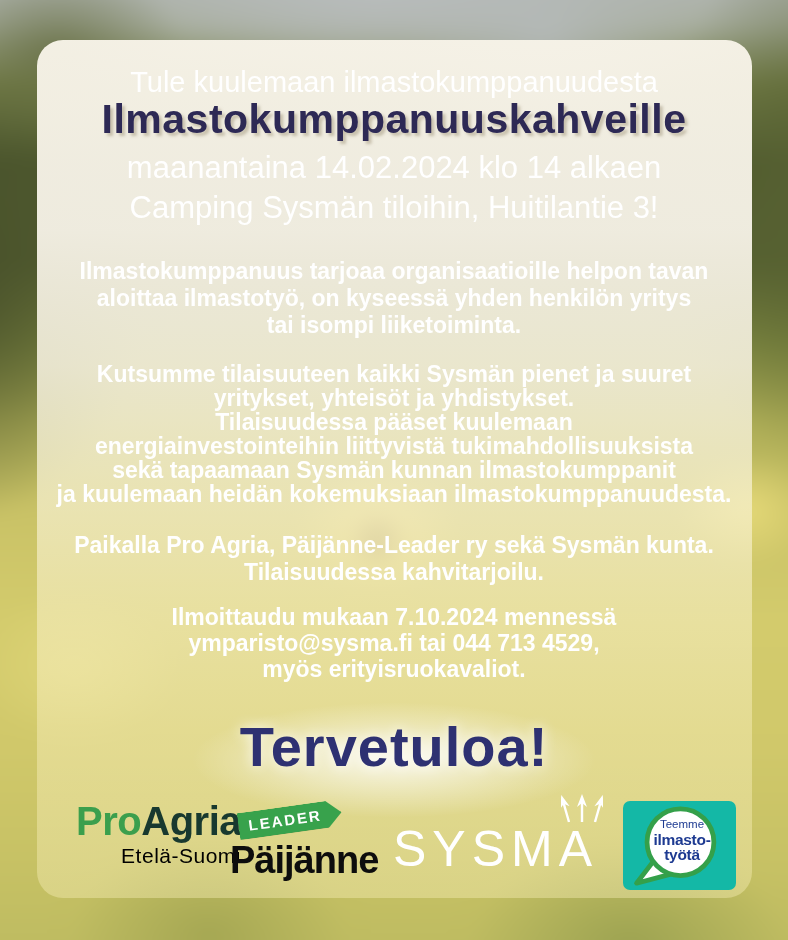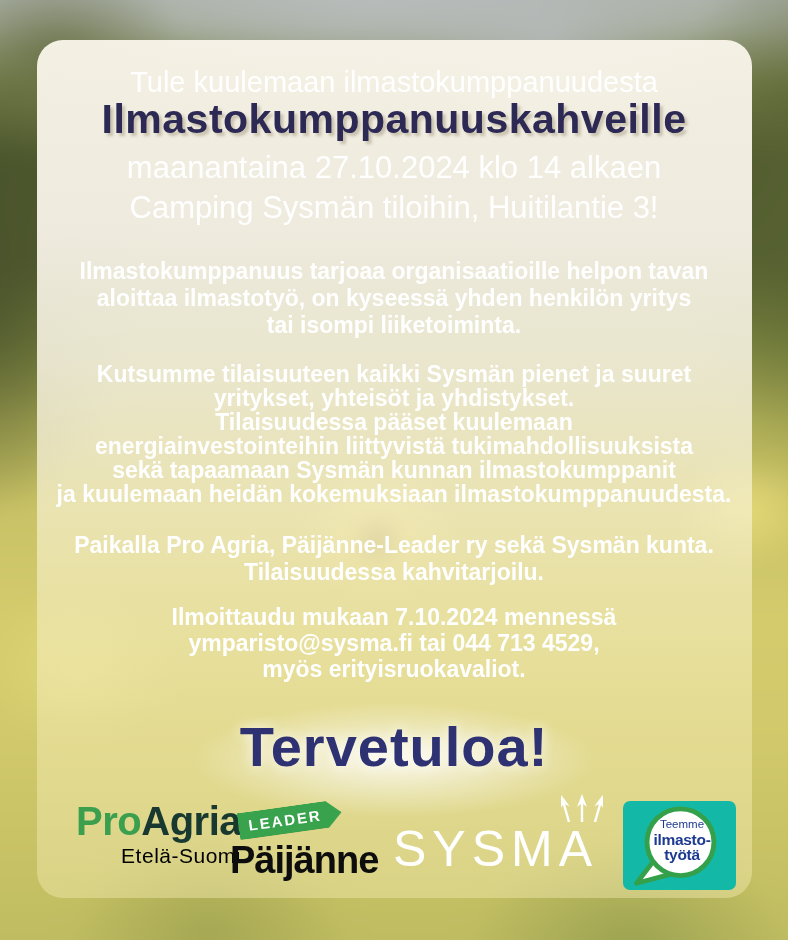--- a/index.html
+++ b/index.html
@@ -96,21 +96,21 @@
 
 <div class="stage">
   <div class="photo-wrap">
     <div class="photo-bg"></div>
   </div>
 
   <div class="card"></div>
 
   <div class="txt intro">Tule kuulemaan ilmastokumppanuudesta</div>
   <div class="txt title">Ilmastokumppanuuskahveille</div>
-  <div class="txt when">maanantaina 27.10.2024 klo 14 alkaen
+  <div class="txt when">maanantaina 14.02.2024 klo 14 alkaen
 Camping Sysmän tiloihin, Huitilantie 3!</div>
 
   <div class="txt para p1">Ilmastokumppanuus tarjoaa organisaatioille helpon tavan
 aloittaa ilmastotyö, on kyseessä yhden henkilön yritys
 tai isompi liiketoiminta.</div>
   <div class="txt para p2">Kutsumme tilaisuuteen kaikki Sysmän pienet ja suuret
 yritykset, yhteisöt ja yhdistykset.
 Tilaisuudessa pääset kuulemaan
 energiainvestointeihin liittyvistä tukimahdollisuuksista
 sekä tapaamaan Sysmän kunnan ilmastokumppanit

